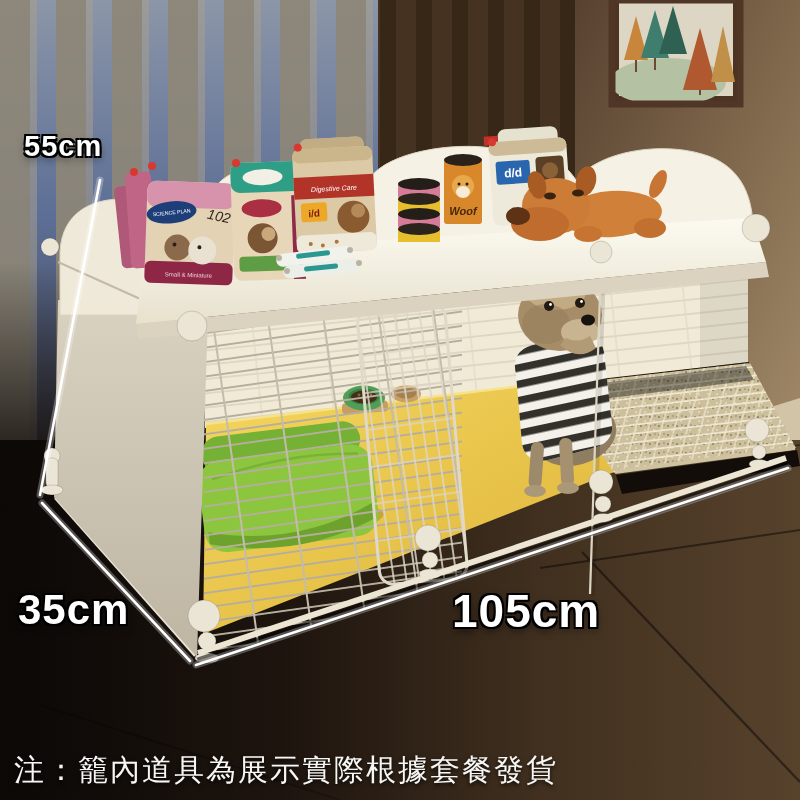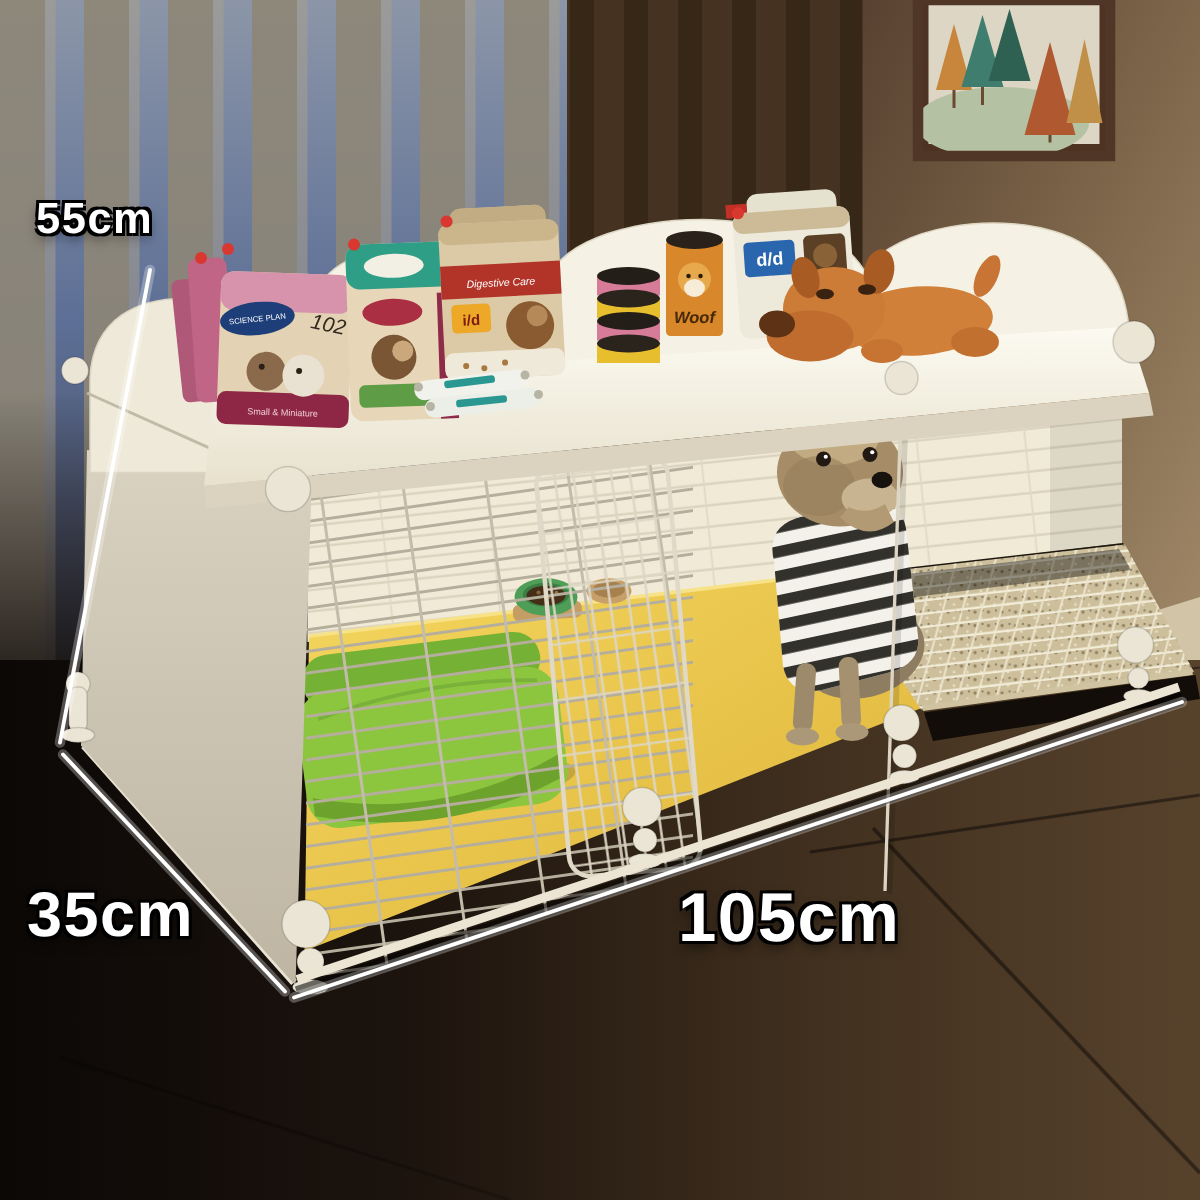--- a/index.html
+++ b/index.html
@@ -350,13 +350,14 @@
       <line x1="100" y1="180" x2="40" y2="495"></line>
       <line x1="42" y1="503" x2="190" y2="661"></line>
       <line x1="196" y1="665" x2="788" y2="468"></line>
     </g>
   </g>
 </svg>
 
   <div class="dim-label dim-55">55cm</div>
   <div class="dim-label dim-35">35cm</div>
   <div class="dim-label dim-105">105cm</div>
+  <div class="note">注：籠內道具為展示實際根據套餐發貨</div>
 </div>
 
 </body></html>

